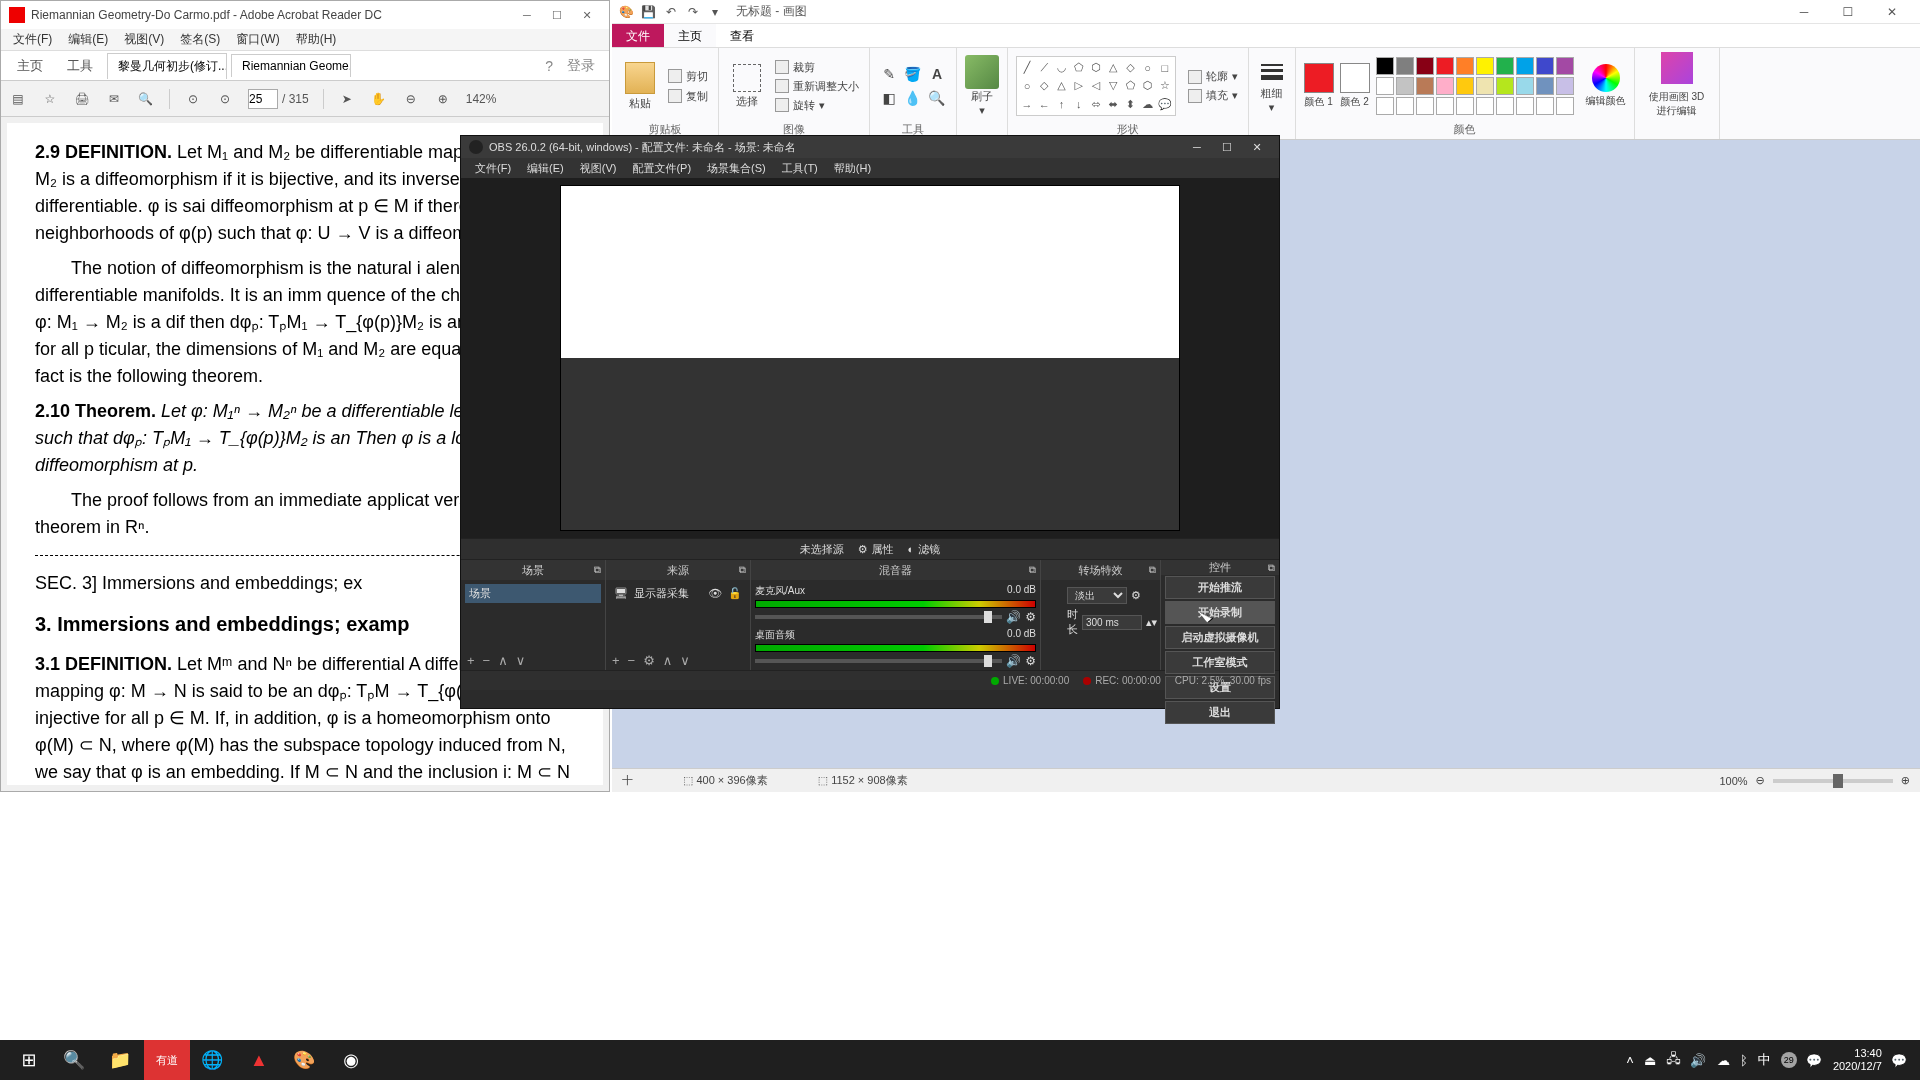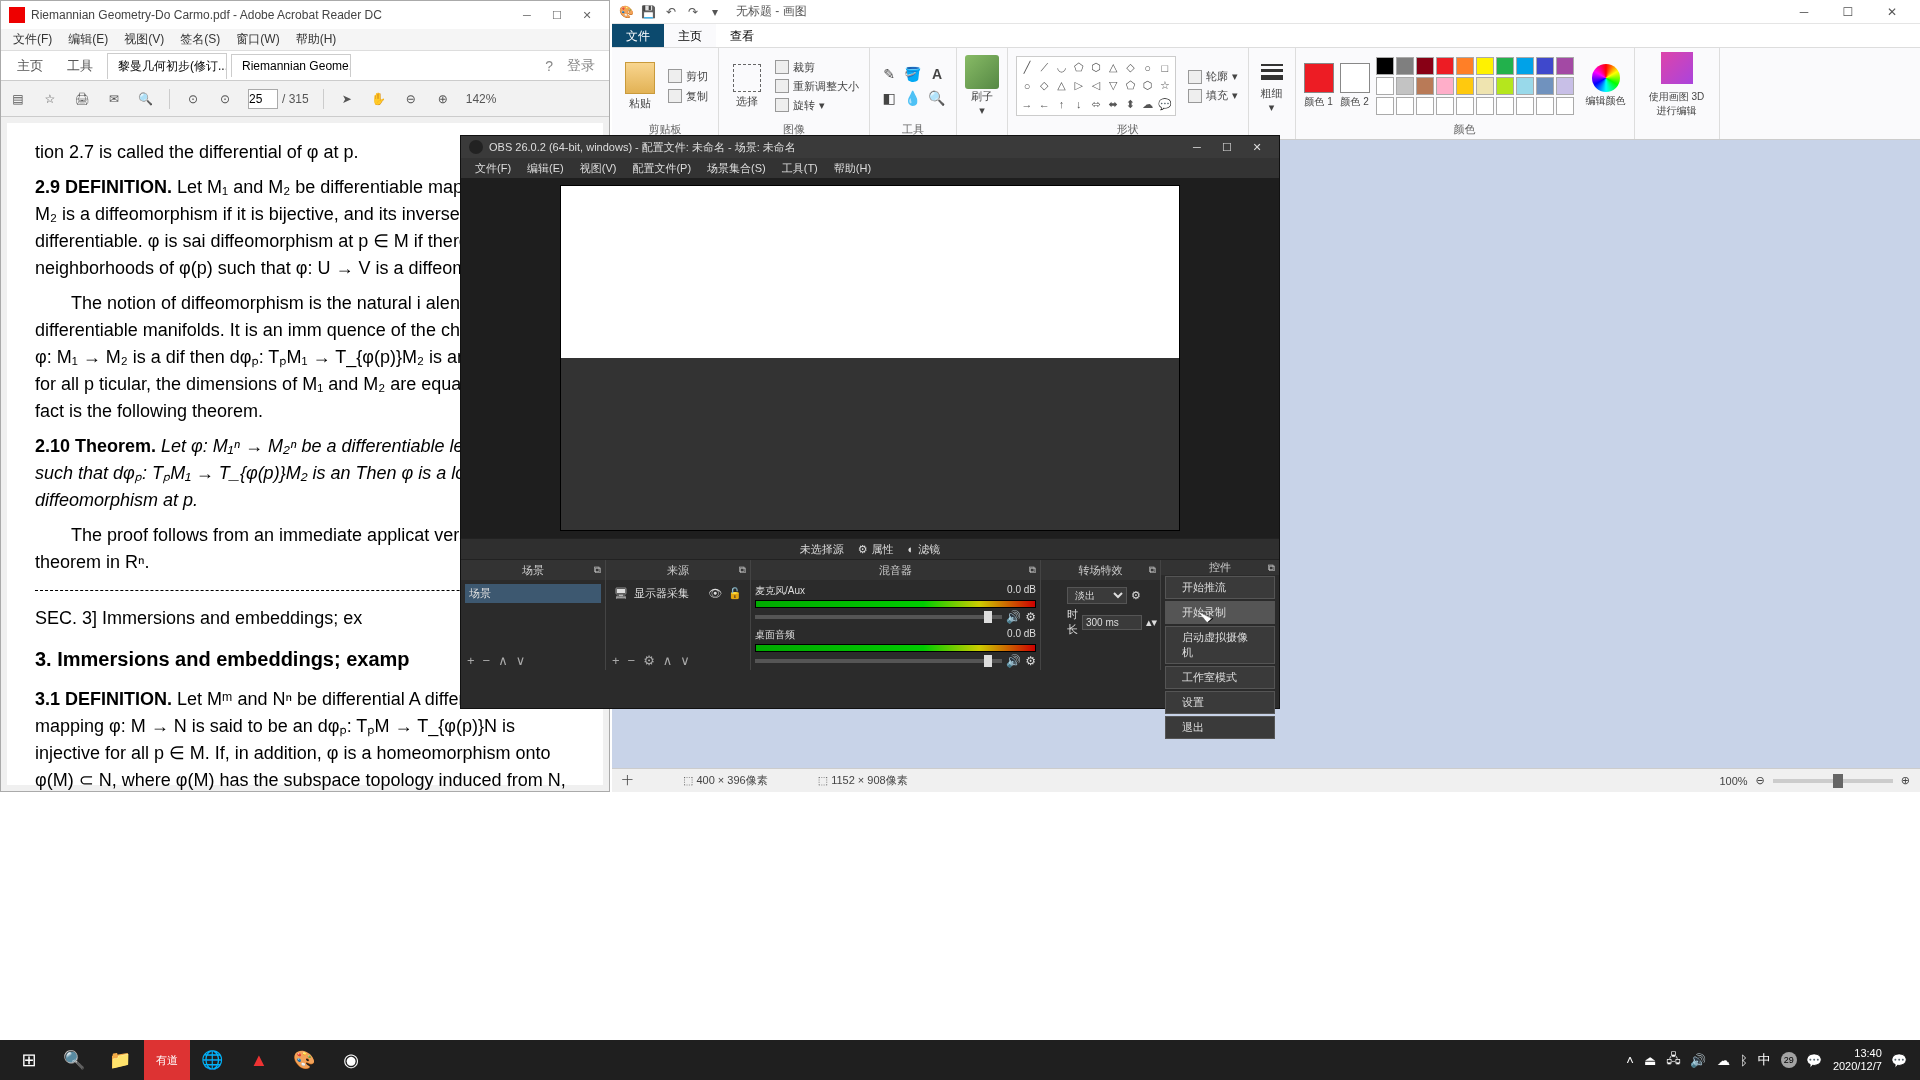--- a/index.html
+++ b/index.html
@@ -32,21 +32,21 @@
 
 .paint{position:absolute;left:612px;top:0;width:1308px;height:792px;background:#fff;}
 .paint-titlebar{height:24px;background:#fff;display:flex;align-items:center;font-size:12px;color:#555;padding:0 6px;border-bottom:1px solid #e5e5e5;}
 .paint-titlebar .qat{display:flex;gap:4px;align-items:center;}
 .paint-titlebar .qat span{width:18px;height:18px;display:flex;align-items:center;justify-content:center;font-size:12px;}
 .paint-titlebar .ttl{margin-left:12px;}
 .paint-titlebar .winbtns{margin-left:auto;display:flex;}
 .paint-titlebar .winbtns div{width:44px;height:24px;display:flex;align-items:center;justify-content:center;font-size:12px;color:#555;}
 .paint-ribbon-tabs{height:24px;display:flex;border-bottom:1px solid #ddd;font-size:12px;}
 .paint-ribbon-tabs .tab{padding:4px 14px;}
-.paint-ribbon-tabs .tab.file{background:#0c4a6e;color:#fff;}
+.paint-ribbon-tabs .tab.file{background:#be185d;color:#fff;}
 .paint-ribbon-tabs .tab.active{background:#fafafc;}
 .paint-ribbon{height:92px;background:#fafafc;border-bottom:1px solid #ccc;display:flex;font-size:11px;color:#444;}
 .ribbon-group{border-right:1px solid #ddd;padding:4px 8px 2px;display:flex;flex-direction:column;align-items:center;justify-content:space-between;}
 .ribbon-group .lbl{font-size:11px;color:#666;text-align:center;}
 .ribbon-group .body{display:flex;align-items:center;gap:6px;height:68px;}
 .paste-btn{width:40px;display:flex;flex-direction:column;align-items:center;gap:2px;font-size:11px;}
 .paste-btn .ic{width:30px;height:32px;background:linear-gradient(#f8d58f,#e2b255);border:1px solid #c99a3b;}
 .mini-btn{display:flex;align-items:center;gap:4px;font-size:11px;padding:1px 2px;}
 .mini-btn .ic{width:14px;height:14px;border:1px solid #999;background:#eee;}
 .select-btn{width:40px;display:flex;flex-direction:column;align-items:center;gap:2px;}
@@ -99,21 +99,21 @@
 .obs-panel.trans{width:120px;}
 .obs-panel.ctrls{flex:1;border-right:none;}
 .mixer-ch{margin-bottom:4px;}
 .mixer-ch .nm{display:flex;justify-content:space-between;font-size:10px;margin-bottom:2px;}
 .mixer-ch .meter{height:8px;background:linear-gradient(90deg,#0a0 0%,#0c0 60%,#cc0 80%,#c00 100%);border:1px solid #000;}
 .mixer-ch .ctrl{display:flex;align-items:center;gap:4px;margin-top:2px;}
 .mixer-ch .slider{flex:1;height:4px;background:#555;position:relative;}
 .mixer-ch .slider .kn{width:8px;height:12px;background:#ddd;position:absolute;right:10px;top:-4px;}
 .mixer-ch .ic{font-size:12px;}
 .ctrls-list{display:flex;flex-direction:column;}
-.ctrls-list div{padding:3px 16px;text-align:left;font-size:11px;border:1px solid #555;margin:1px 4px;background:#3a3a3a;}
+.ctrls-list div{padding:3px 6px;text-align:center;font-size:11px;border:1px solid #555;margin:1px 4px;background:#3a3a3a;font-weight:bold;}
 .ctrls-list div.hl{background:#555;}
 .trans-row{display:flex;align-items:center;gap:4px;margin:3px 2px;font-size:11px;padding-left:20px;}
 .trans-row select,.trans-row input{background:#3a3a3a;color:#ddd;border:1px solid #555;font-size:10px;padding:1px 3px;width:60px;}
 .src-item{display:flex;align-items:center;gap:6px;padding:2px 4px;}
 .src-item .eye{margin-left:auto;font-size:11px;}
 .obs-status{height:20px;background:#2f2f2f;border-top:1px solid #222;display:flex;align-items:center;font-size:10px;padding:0 8px;gap:14px;color:#aaa;}
 .obs-status .live-dot{width:8px;height:8px;background:#0a0;border-radius:50%;}
 .obs-status .rec-dot{width:8px;height:8px;background:#a00;border-radius:50%;}
 .obs-status .rt{margin-left:auto;display:flex;gap:14px;}
 
@@ -176,21 +176,20 @@
     </div>
     <span class="sep"></span>
     <span class="tbicon">➤</span>
     <span class="tbicon">✋</span>
     <span class="tbicon">⊖</span>
     <span class="tbicon">⊕</span>
     <span>142%</span>
   </div>
   <div class="acrobat-content">
     <div class="pdf-page">
-      <p><span>tion 2.7 is called the differential of φ at p.</span></p>
       <p><span class="def">2.9 DEFINITION.</span>   <span>Let M₁ and M₂ be differentiable mapping φ: M₁ → M₂ is a diffeomorphism if it is bijective, and its inverse φ⁻¹ is differentiable.  φ is sai diffeomorphism at p ∈ M if there exist neighborhoods of φ(p) such that φ: U → V is a diffeomorphism.</span></p>
       <p style="text-indent:2em">The notion of diffeomorphism is the natural i alence between differentiable manifolds.  It is an imm quence of the chain rule that if φ: M₁ → M₂ is a dif then dφₚ: TₚM₁ → T_{φ(p)}M₂ is an isomorphism for all p ticular, the dimensions of M₁ and M₂ are equal.  A loc this fact is the following theorem.</p>
       <p><b><span>2.10 Theorem.</span></b>  <i><span>Let φ: M₁ⁿ → M₂ⁿ  be a differentiable let p ∈ M₁ be such that dφₚ: TₚM₁ → T_{φ(p)}M₂ is an Then φ is a local diffeomorphism at p.</span></i></p>
       <p style="text-indent:2em">The proof follows from an immediate applicat verse function theorem in Rⁿ.</p>
       <hr>
       <p>SEC. 3]          Immersions and embeddings; ex</p>
       <h3>3.  Immersions and embeddings; examp</h3>
       <p><span class="def">3.1 DEFINITION.</span>    <span>Let Mᵐ and Nⁿ be differential A differentiable mapping φ: M → N is said to be an dφₚ: TₚM → T_{φ(p)}N is injective for all p ∈ M. If, in addition, φ is a homeomorphism onto φ(M) ⊂ N, where φ(M) has the subspace topology induced from N, we say that φ is an embedding. If M ⊂ N and the inclusion i: M ⊂ N is an embedding, we say that M is a</span></p>
     </div>
   </div>
@@ -534,20 +533,33 @@
       <div class="ctrls-list">
         <div>开始推流</div>
         <div class="hl">开始录制</div>
         <div>启动虚拟摄像机</div>
         <div>工作室模式</div>
         <div>设置</div>
         <div>退出</div>
       </div>
     </div>
   </div>
+  <div class="obs-status">
+    <div class="rt">
+      <span style="display:flex;align-items:center;gap:4px">
+          <span class="live-dot"></span>
+          <span>LIVE: 00:00:00</span>
+        </span>
+      <span style="display:flex;align-items:center;gap:4px">
+          <span class="rec-dot"></span>
+          <span>REC: 00:00:00</span>
+        </span>
+      <span>CPU: 2.5%, 30.00 fps</span>
+    </div>
+  </div>
 </div>
 
 <div class="taskbar">
   <div class="tbtn">⊞</div>
   <div class="tbtn">🔍</div>
   <div class="tbtn">📁</div>
   <div class="tbtn" style="background:#d33;font-size:11px">有道</div>
   <div class="tbtn">🌐</div>
   <div class="tbtn" style="color:#e33">▲</div>
   <div class="tbtn">🎨</div>

